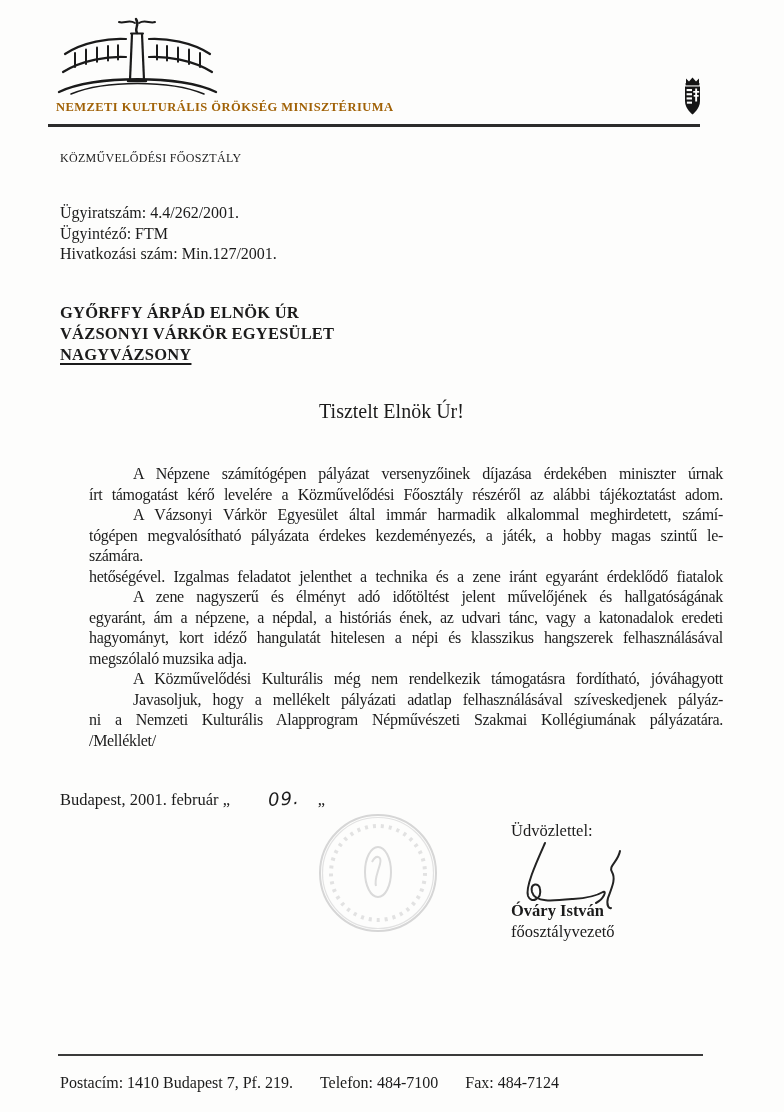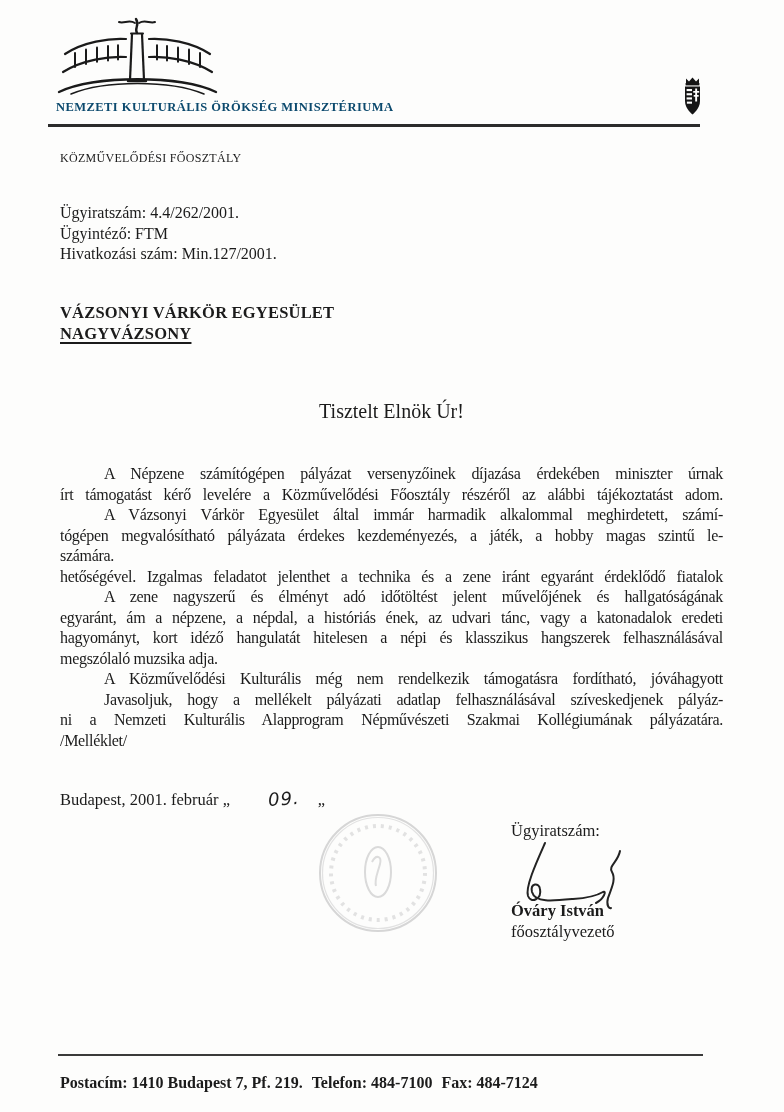--- a/index.html
+++ b/index.html
@@ -11,54 +11,54 @@
     color:#1b1b1b;
     font-family:"Liberation Serif","DejaVu Serif",serif;
     overflow:hidden;
   }
   .abs{position:absolute;}
   
   .emblem{left:55px;top:16px;width:165px;height:84px;}
   .ministry-name{
     left:56px;top:100px;
     font-size:12.5px;font-weight:bold;letter-spacing:0.45px;
-    color:#0c4a6e;white-space:nowrap;
+    color:#a16207;white-space:nowrap;
   }
   .coa{left:682px;top:77px;width:21px;height:40px;}
   .header-rule{left:48px;top:124px;width:652px;height:2.5px;background:#2b2b2b;}
   
   .department{left:60px;top:151px;font-size:12px;font-weight:normal;letter-spacing:0.3px;}
   .ref-block{left:60px;top:203px;font-size:16px;line-height:20.5px;}
   .addressee{left:60px;top:302px;font-size:16.5px;font-weight:bold;line-height:21px;letter-spacing:0.2px;}
   .addr-underline{text-decoration:underline;text-decoration-thickness:2px;text-underline-offset:3px;}
   .salutation{left:60px;top:400px;width:663px;text-align:center;font-size:20px;}
   
   .body-block{left:60px;top:464px;width:663px;font-size:16px;line-height:20.5px;letter-spacing:-0.3px;}
-  .bline{height:20.5px;white-space:nowrap;}
+  .bline{height:20.5px;white-space:nowrap;margin-left:29px;}
   .jline{text-align:justify;text-align-last:justify;white-space:normal;}
   .ind{text-indent:44px;}
   
   .dateline{left:60px;top:788px;font-size:16.5px;}
   .hand{
     display:inline-block;
     font-family:"DejaVu Sans",sans-serif;
     font-style:italic;font-size:18px;
     margin-left:38px;transform:rotate(-4deg);
     color:#1d1d1d;letter-spacing:1px;
   }
   .quote-close{margin-left:18px;}
   
   .stamp{left:314px;top:810px;width:128px;height:126px;}
   .greeting{left:511px;top:821px;font-size:16.5px;}
   .signature{left:503px;top:841px;width:132px;height:74px;}
   .signer-name{left:511px;top:901px;font-size:16.5px;font-weight:bold;}
   .signer-title{left:511px;top:922px;font-size:16.5px;}
   
   .footer-rule{left:58px;top:1054px;width:645px;height:2px;background:#3a3a3a;}
-  .footer-text{left:60px;top:1074px;font-size:16px;display:flex;gap:9px;white-space:nowrap;font-weight:bold;}
+  .footer-text{left:60px;top:1074px;font-size:16px;display:flex;gap:27px;white-space:nowrap;}
 </style>
 </head>
 <body>
 
 <div class="page">
 
   <svg class="abs emblem" viewBox="0 0 165 84" fill="none" stroke="#1a1a1a" stroke-width="2" stroke-linecap="round">
 
     <path d="M82,17 C79,12 85,9 81,3" stroke-width="2.4"></path>
     <path d="M80,7 C74,3 69,8 64,6"></path>
@@ -108,20 +108,21 @@
 
   <div class="abs department">KÖZMŰVELŐDÉSI FŐOSZTÁLY</div>
 
   <div class="abs ref-block">
     <div>Ügyiratszám: 4.4/262/2001.</div>
     <div>Ügyintéző: FTM</div>
     <div>Hivatkozási szám: Min.127/2001.</div>
   </div>
 
   <div class="abs addressee">
+    <div>GYŐRFFY ÁRPÁD ELNÖK ÚR</div>
     <div>VÁZSONYI VÁRKÖR EGYESÜLET</div>
     <div class="addr-underline">NAGYVÁZSONY</div>
   </div>
 
   <div class="abs salutation">Tisztelt Elnök Úr!</div>
 
   <div class="abs body-block">
     <div class="bline jline ind">A Népzene számítógépen pályázat versenyzőinek díjazása érdekében miniszter úrnak</div>
     <div class="bline jline">írt támogatást kérő levelére a Közművelődési Főosztály részéről az alábbi tájékoztatást adom.</div>
     <div class="bline jline ind">A Vázsonyi Várkör Egyesület által immár harmadik alkalommal meghirdetett, számí-</div>
@@ -143,21 +144,21 @@
   </div>
 
   <svg class="abs stamp" viewBox="0 0 128 126">
     <circle cx="64" cy="63" r="58" stroke="#d6d6d6" stroke-width="2" fill="none"></circle>
     <circle cx="64" cy="63" r="55.5" stroke="#e2e2e2" stroke-width="1.2" fill="none"></circle>
     <circle cx="64" cy="63" r="47" stroke="#dddddd" stroke-width="4" fill="none" stroke-dasharray="3 5" opacity="0.85"></circle>
     <ellipse cx="64" cy="62" rx="13" ry="25" stroke="#dadada" stroke-width="2" fill="none"></ellipse>
     <path d="M58,52 C62,44 68,46 66,54 C64,62 60,70 62,76" stroke="#dcdcdc" stroke-width="2" fill="none"></path>
   </svg>
 
-  <div class="abs greeting">Ügyiratszám:</div>
+  <div class="abs greeting">Üdvözlettel:</div>
 
   <svg class="abs signature" viewBox="0 0 132 74" fill="none" stroke="#232323" stroke-width="2" stroke-linecap="round">
     <path d="M42,2 C34,20 22,46 25,55 C28,63 39,58 37,48 C36,41 27,42 29,51 C32,62 50,60 70,58 C84,57 95,54 100,51 C104,49 101,58 93,62"></path>
     <path d="M117,10 C115,21 105,25 109,31 C113,38 109,46 105,57 C103,64 106,68 108,67"></path>
   </svg>
 
   <div class="abs signer-name">Óváry István</div>
   <div class="abs signer-title">főosztályvezető</div>
 
   <div class="abs footer-rule"></div>

